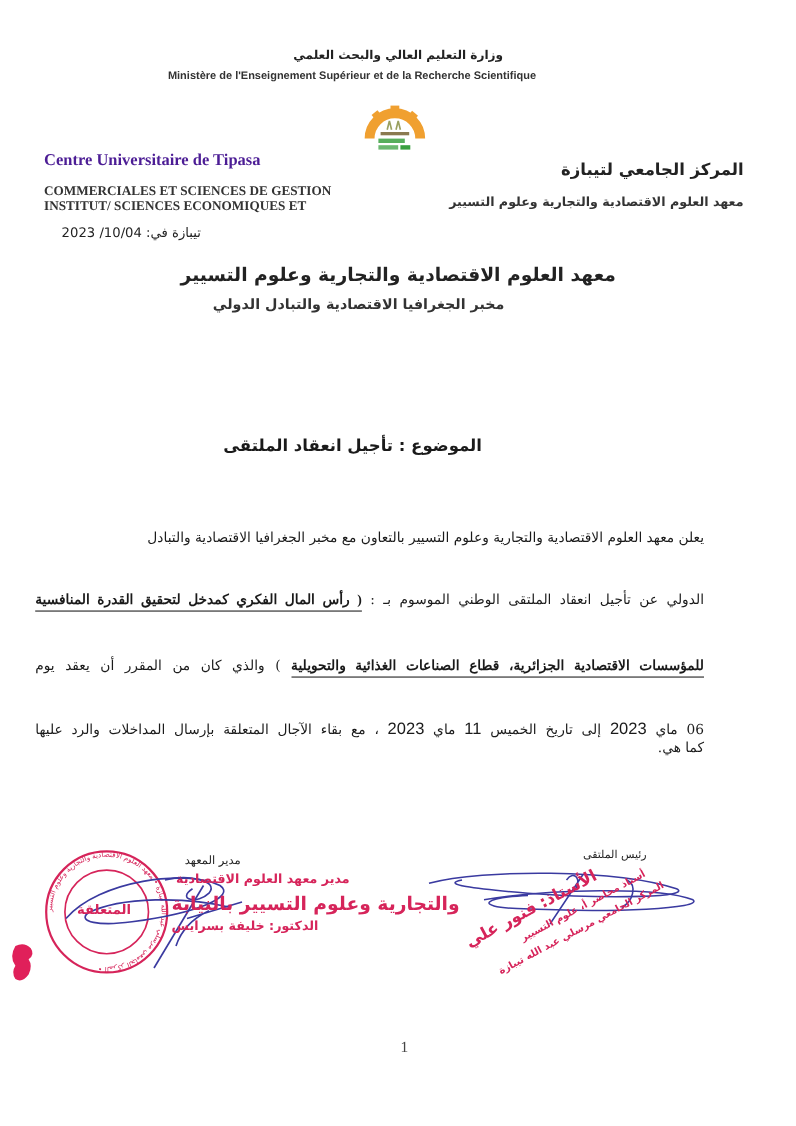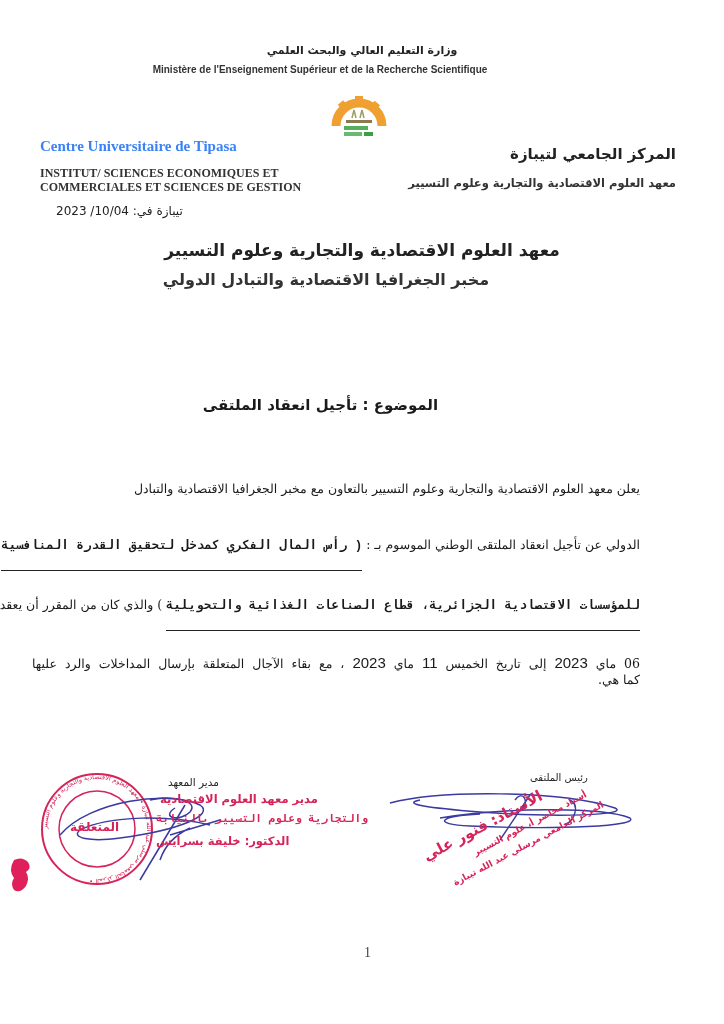--- a/index.html
+++ b/index.html
@@ -27,21 +27,21 @@
       text-align: center; font-size: 10px; font-weight: bold; color: #333;
       font-family: "Liberation Sans", sans-serif;
     }
     .logo {
       left: 326px; top: 92px; width: 66px; height: 52px;
     }
 
     .centre-fr {
       left: 40px; top: 138px;
       font-family: "Liberation Serif", serif; font-weight: bold;
-      font-size: 15px; color: #3b82f6;
+      font-size: 15px; color: #4c1d95;
     }
     .institut-fr {
       left: 40px; top: 166px;
       font-family: "Liberation Serif", serif; font-weight: bold;
       font-size: 12px; line-height: 14px; color: #333;
       width: 300px;
     }
     .date-line {
       left: 56px; top: 204px;
       font-size: 12px; font-weight: normal; color: #222;
@@ -57,21 +57,21 @@
       font-size: 11.5px; font-weight: bold; color: #333;
     }
 
     .title-main {
       left: 0; width: 724px; top: 240px;
       text-align: center; font-size: 17px; font-weight: bold; color: #222;
       direction: rtl;
     }
     .title-sub {
       left: 0; width: 652px; top: 270px;
-      text-align: center; font-size: 16px; font-weight: bold; color: #333;
+      text-align: center; font-size: 13px; font-weight: bold; color: #333;
       direction: rtl;
     }
 
     .subject {
       left: 0; width: 641px; top: 396px;
       text-align: center; font-size: 15px; font-weight: bold; color: #1a1a1a;
       direction: rtl;
     }
 
     .body-line {
@@ -80,37 +80,37 @@
       font-size: 12.5px; color: #1a1a1a; direction: rtl; text-align: right;
       white-space: nowrap;
     }
     .line1 { top: 481px; right: 84px; width: 540px; }
     .line2 { top: 537px; width: 608px; right: 84px; text-align: justify; text-align-last: justify; }
     .line3 { top: 597px; width: 608px; right: 84px; text-align: justify; text-align-last: justify; }
     .line4 { top: 654px; width: 608px; right: 84px; text-align: justify; text-align-last: justify; }
     .line5 { top: 672px; right: 84px; }
     .hl {
       font-weight: bold;
-      font-family: Liberation Mono, monospace;
+      font-family: Liberation Serif, serif;
       border-bottom: 1.5px solid #222;
-      padding-bottom: 17px;
+      padding-bottom: 3px;
     }
     .num { font-family: "Liberation Sans", sans-serif; font-size: 15px; }
 
     .sig-left-label {
       left: 168px; top: 776px; font-size: 10.5px; color: #222; direction: rtl;
     }
     .sig-right-label {
       left: 530px; top: 772px; font-size: 10px; color: #222; direction: rtl;
     }
     .stamp-text {
       color: #d6245a; font-weight: bold; direction: rtl; white-space: nowrap;
     }
     .stamp-l1 { left: 160px; top: 792px; font-size: 11.5px; }
-    .stamp-l2 { left: 156px; top: 812px; font-size: 11px; font-family: Liberation Mono, monospace; }
+    .stamp-l2 { left: 156px; top: 812px; font-size: 17px; }
     .stamp-l3 { left: 156px; top: 834px; font-size: 11.5px; }
 
     .svg-layer { left: 0; top: 0; width: 724px; height: 1024px; pointer-events: none; }
 
     .page-number {
       left: 364px; top: 945px; font-family: "Liberation Serif", serif;
       font-size: 14px; color: #444;
     }
   </style>
 </head>
@@ -128,22 +128,22 @@
     <path d="M26 26 L28 18 L30 26 M34 26 L36 18 L38 26" stroke="#9aa060" stroke-width="1.5" fill="none"></path>
     <rect x="20" y="28" width="26" height="3" fill="#8a7a50"></rect>
     <rect x="18" y="34" width="24" height="4" fill="#3aa040" opacity="0.85"></rect>
     <rect x="18" y="40" width="18" height="4" fill="#3aa040" opacity="0.75"></rect>
     <rect x="38" y="40" width="9" height="4" fill="#3aa040"></rect>
   </svg>
 </div>
 
 <div class="abs centre-fr">Centre Universitaire de Tipasa</div>
 <div class="abs institut-fr">
+  <div>COMMERCIALES ET SCIENCES DE GESTION</div>
   <div>INSTITUT/ SCIENCES ECONOMIQUES ET</div>
-  <div>COMMERCIALES ET SCIENCES DE GESTION</div>
 </div>
 <div class="abs date-line">تيبازة في: 10/04/ 2023</div>
 
 <div class="abs ar centre-ar">المركز الجامعي لتيبازة</div>
 <div class="abs ar institut-ar">معهد العلوم الاقتصادية والتجارية وعلوم التسيير</div>
 
 <div class="abs title-main">معهد العلوم الاقتصادية والتجارية وعلوم التسيير</div>
 <div class="abs title-sub">مخبر الجغرافيا الاقتصادية والتبادل الدولي</div>
 
 <div class="abs subject">الموضوع : تأجيل انعقاد الملتقى</div>

